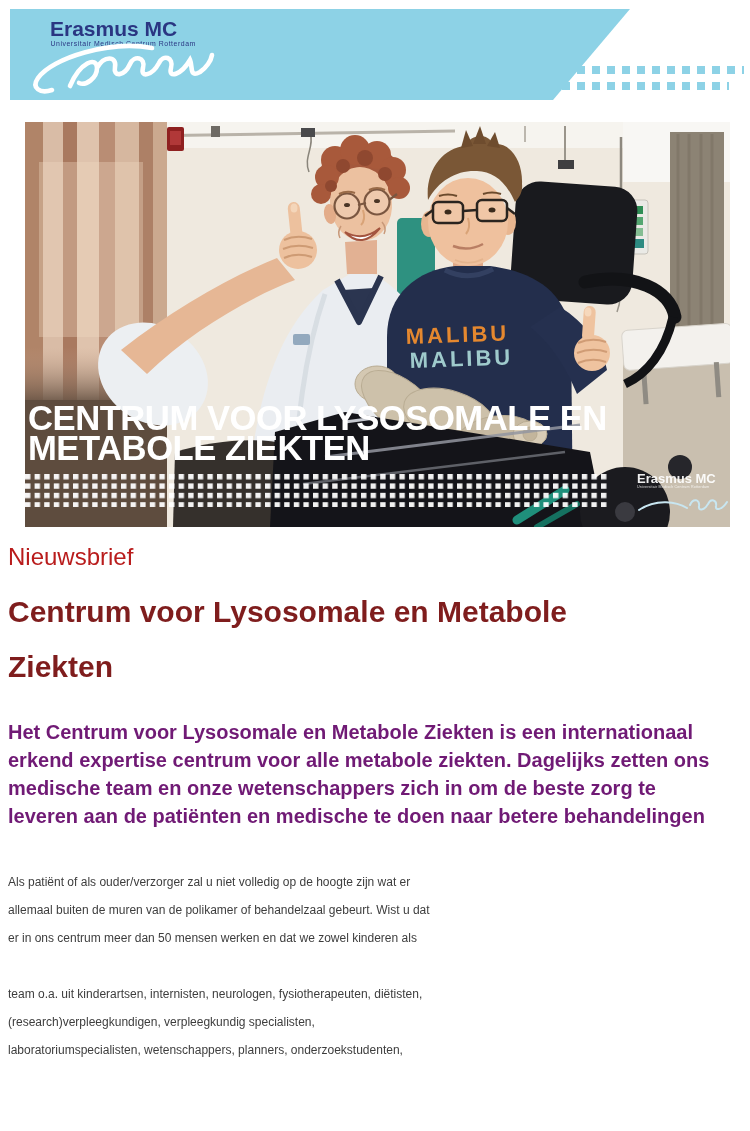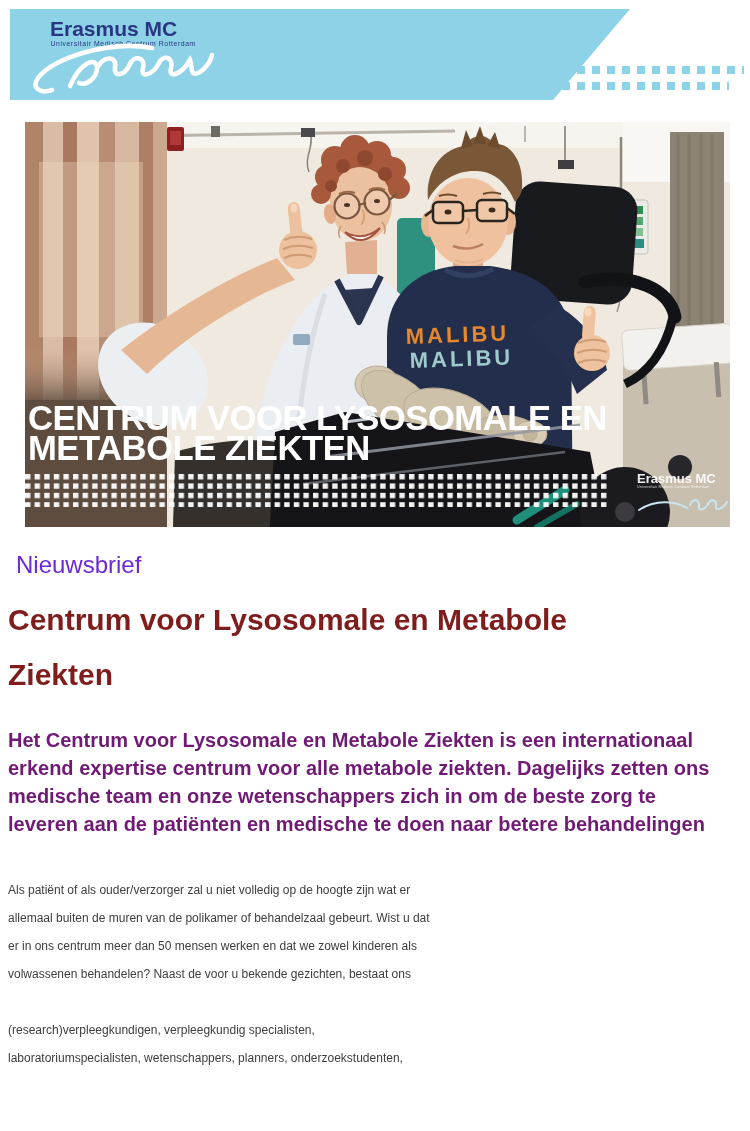--- a/index.html
+++ b/index.html
@@ -17,21 +17,21 @@
     position:absolute;left:3px;top:281px;color:#ffffff;
     font-weight:bold;font-size:35px;line-height:30px;letter-spacing:-0.5px;
     transform:scaleX(.99);transform-origin:left top;white-space:nowrap;
   }
   .hero-dots{position:absolute;left:0;top:352px;}
   .hero-logo{position:absolute;left:612px;top:350px;width:92px;color:#fff;}
   .hero-logo .t{font-size:13px;font-weight:bold;line-height:13px;opacity:.92;}
   .hero-logo .s{font-size:3.6px;letter-spacing:.2px;line-height:5px;opacity:.8;white-space:nowrap;}
   
   .article{position:absolute;left:8px;top:544px;width:737px;}
-  .kicker{font-size:24px;line-height:26px;color:#6d28d9;margin:8px;}
+  .kicker{font-size:24px;line-height:26px;color:#b91c1c;margin:0;}
   .title{margin:14px 0 0 0;font-size:30px;font-weight:bold;color:#7f1d1d;line-height:55px;}
   .lead{margin:24px 0 0 0;font-size:20px;line-height:28px;font-weight:bold;color:#701a75;}
   .bodytext{margin:38px 0 0 0;font-size:12px;line-height:28px;color:#3d3d3d;}
 </style>
 </head>
 <body>
 
 <svg class="header-svg" width="750" height="112" viewBox="0 0 750 112">
   <defs>
     <pattern id="bdots" x="577" y="66" width="15" height="16" patternUnits="userSpaceOnUse">
@@ -261,18 +261,18 @@
   <p class="lead">
     <span>Het Centrum voor Lysosomale en Metabole Ziekten is een internationaal</span><br>
     <span>erkend expertise centrum voor alle metabole ziekten. Dagelijks zetten ons</span><br>
     <span>medische team en onze wetenschappers zich in om de beste zorg te</span><br>
     <span>leveren aan de patiënten en medische te doen naar betere behandelingen</span><br>
   </p>
   <p class="bodytext">
     <span>Als patiënt of als ouder/verzorger zal u niet volledig op de hoogte zijn wat er</span><br>
     <span>allemaal buiten de muren van de polikamer of behandelzaal gebeurt. Wist u dat</span><br>
     <span>er in ons centrum meer dan 50 mensen werken en dat we zowel kinderen als</span><br>
-    <span>volwassenen behandelen? Naast de voor u bekende gezichten, bestaat ons</span><br>
     <br>
+    <span>team o.a. uit kinderartsen, internisten, neurologen, fysiotherapeuten, diëtisten,</span><br>
     <span>(research)verpleegkundigen, verpleegkundig specialisten,</span><br>
     <span>laboratoriumspecialisten, wetenschappers, planners, onderzoekstudenten,</span>
   </p>
 </main>
 
 </body></html>

